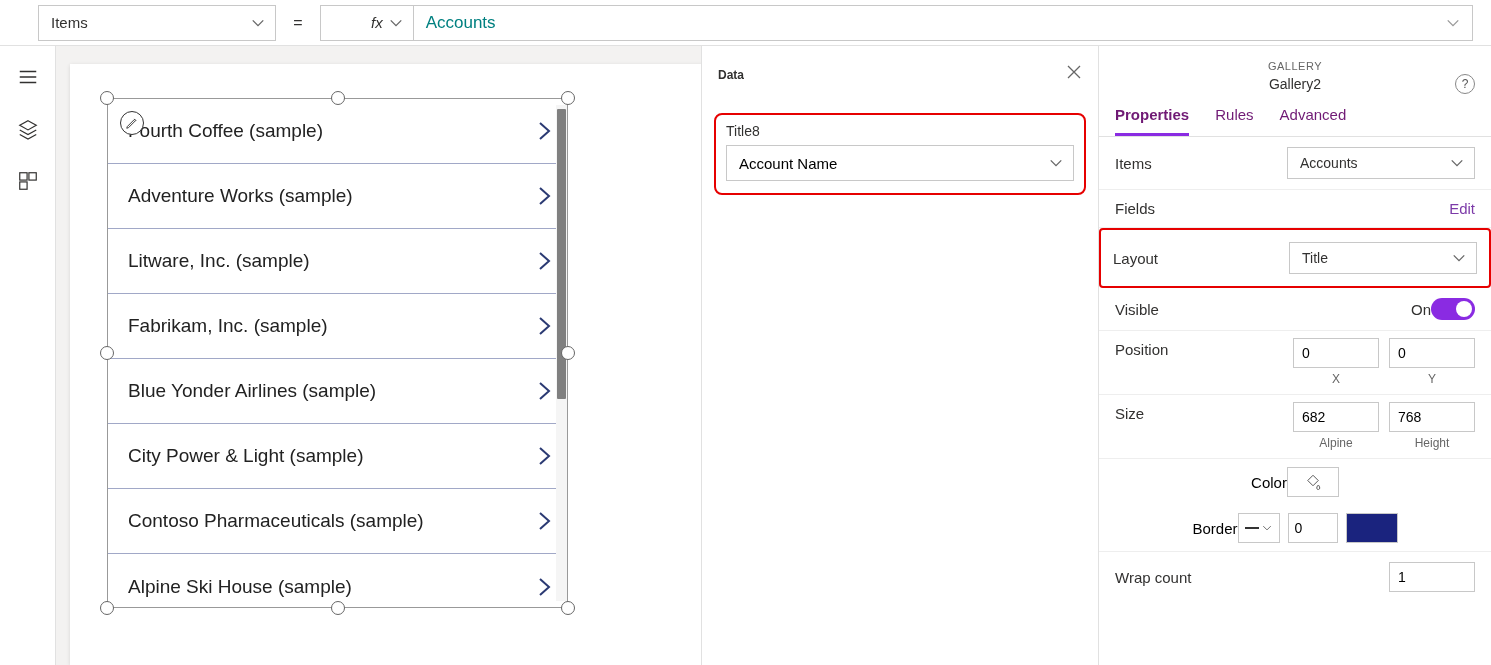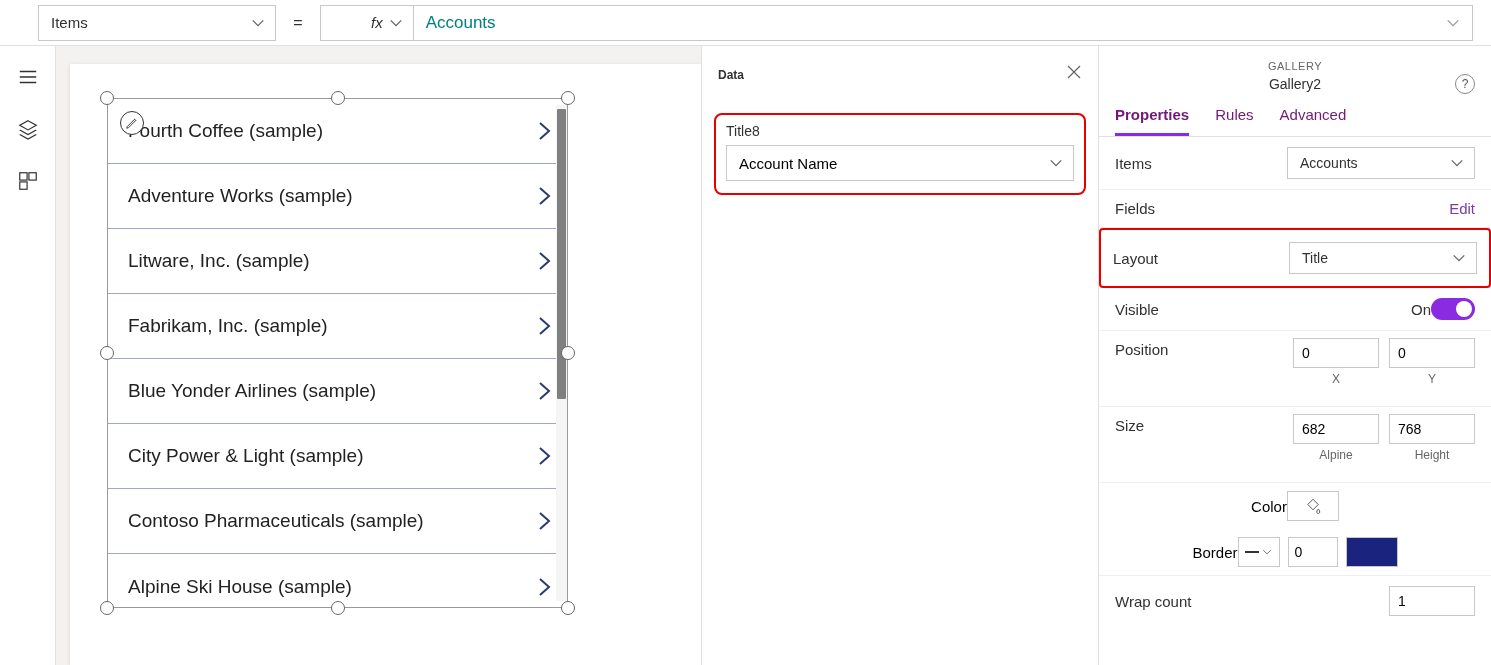--- a/index.html
+++ b/index.html
@@ -236,21 +236,21 @@
     .toggle {
       display: flex; align-items: center; 
     }
     .toggle-track {
       width: 44px; height: 22px; background: #8a2be2; border-radius: 11px; position: relative;
     }
     .toggle-thumb {
       position: absolute; right: 3px; top: 3px; width: 16px; height: 16px; background: #fff; border-radius: 50%;
     }
 
-    .prop-group { padding: 10px 16px 20px; border-bottom: 1px solid #eee; }
+    .prop-group { padding: 10px 16px 8px; border-bottom: 1px solid #eee; }
     .prop-group-title { font-size: 15px; color: #323130; margin-bottom: 6px; }
     .dual { display: flex; justify-content: flex-end; gap: 10px; margin-top: -26px; }
     .dual .col { display: flex; flex-direction: column; align-items: center; gap: 4px; }
     .dual input {
       width: 86px; height: 30px; border: 1px solid #c8c8c8; padding: 0 8px; font-size: 14px;
     }
     .dual .sub { font-size: 12px; color: #666; }
 
     .color-row { display: flex; justify-content: center; align-items: center; padding: 8px 16px; font-size: 15px; }
     .color-ctrls { display: flex; gap: 8px; align-items: center; }

